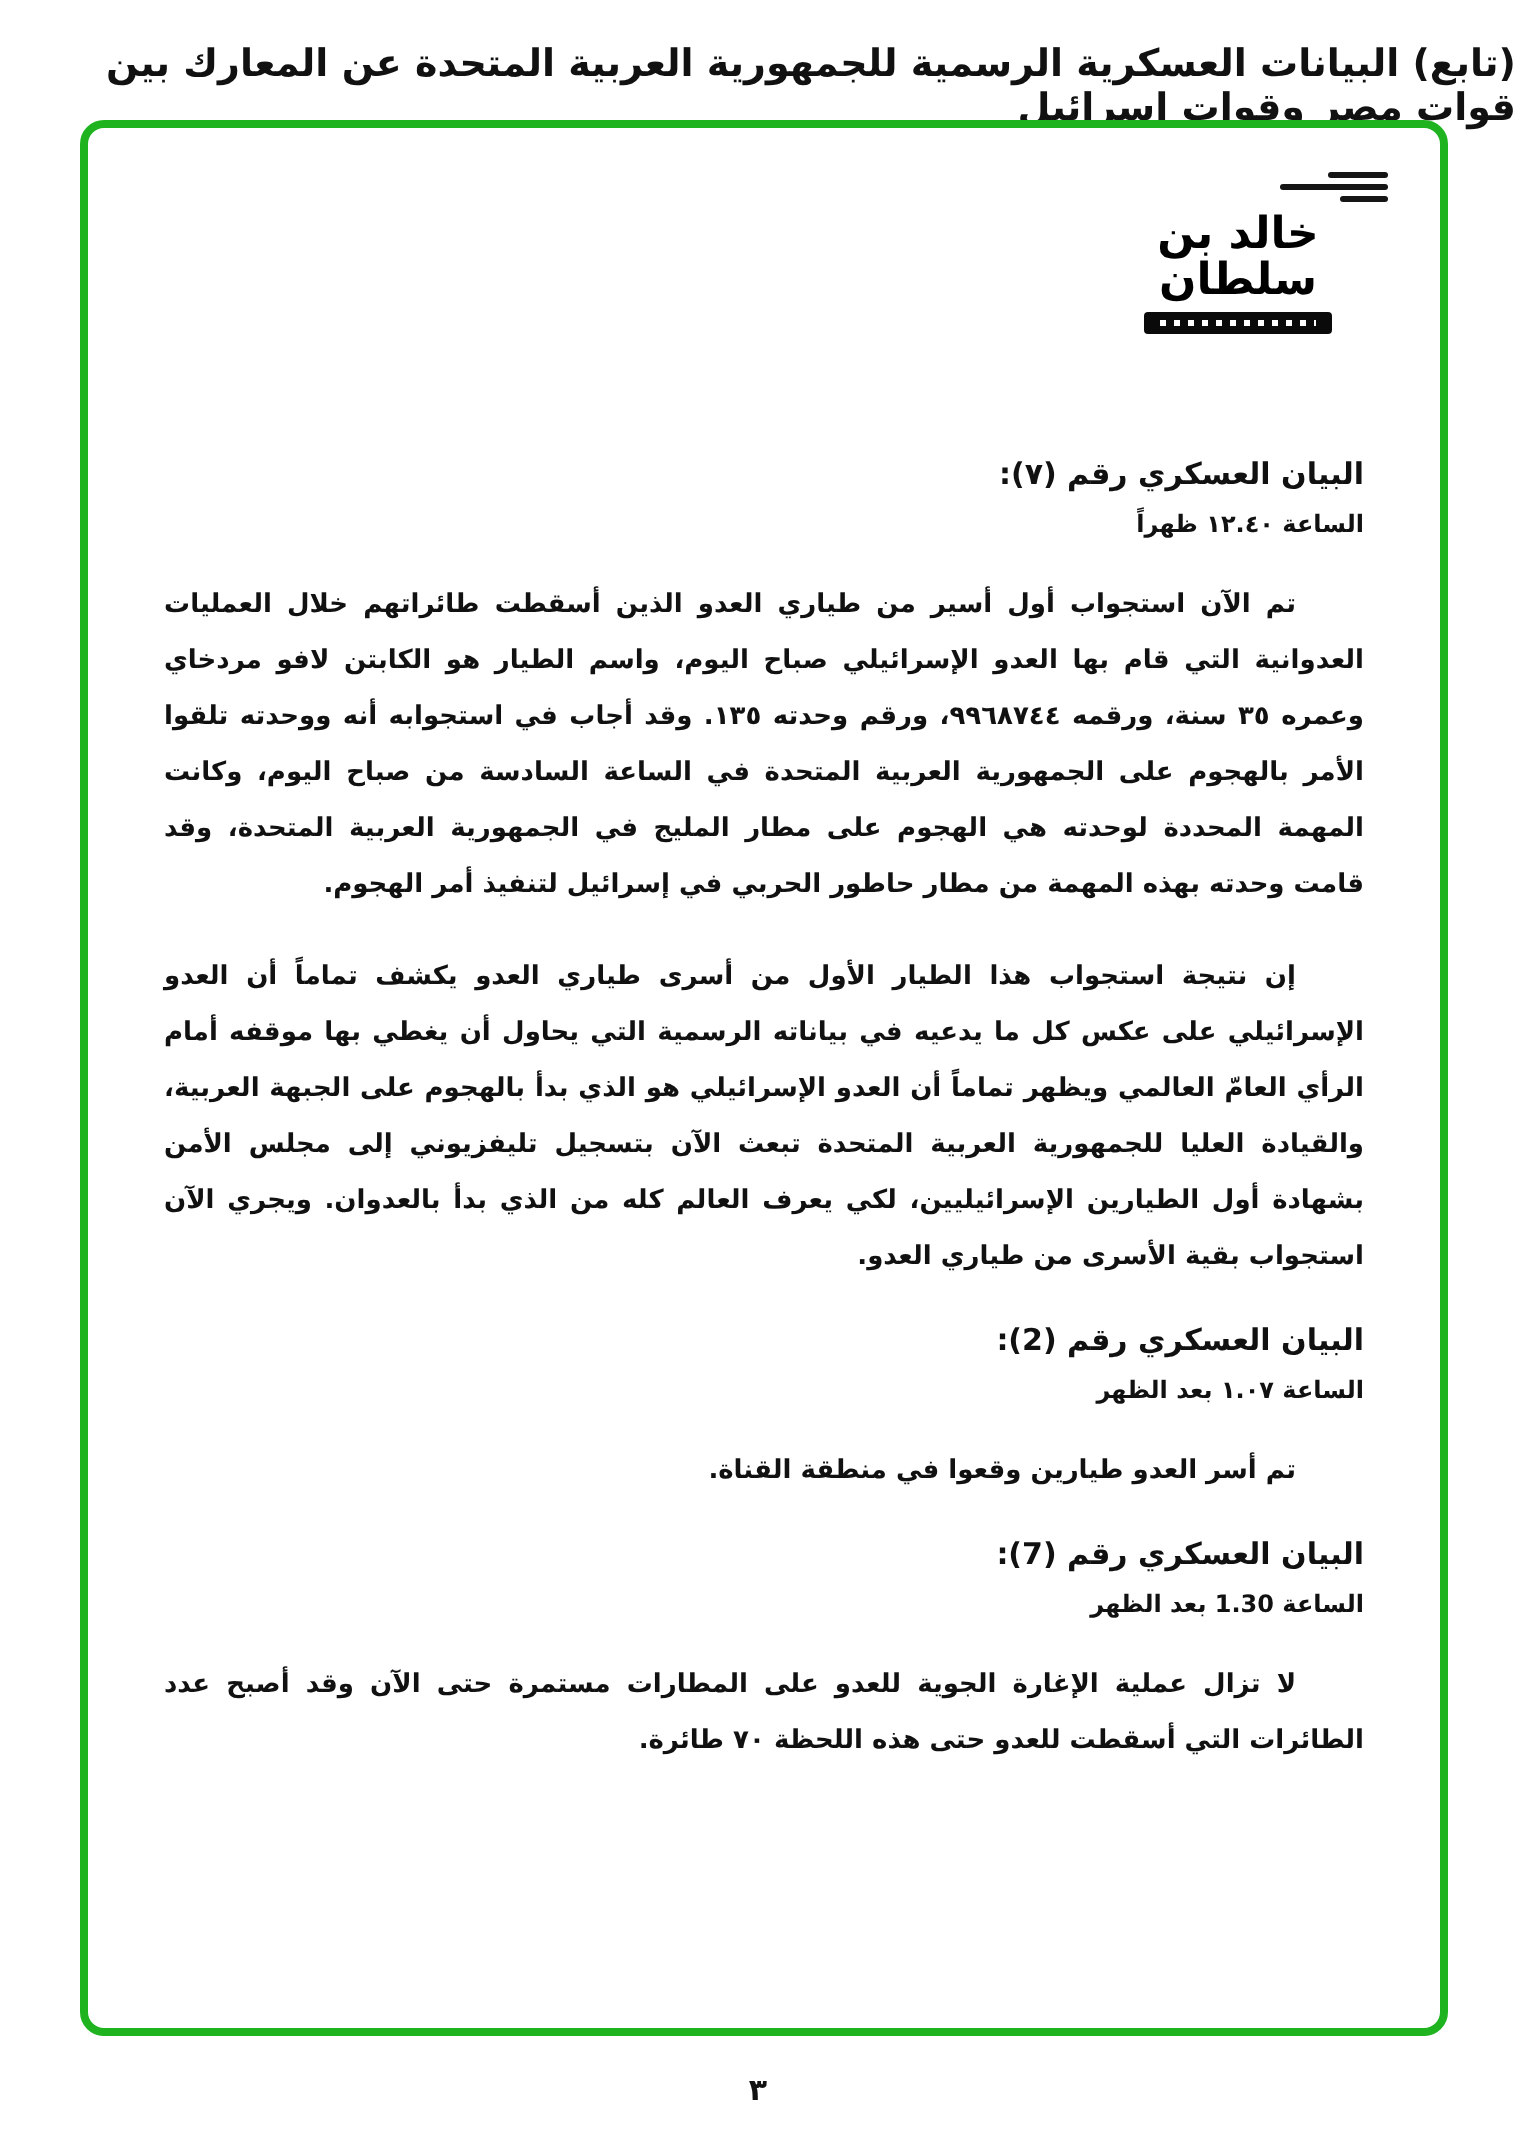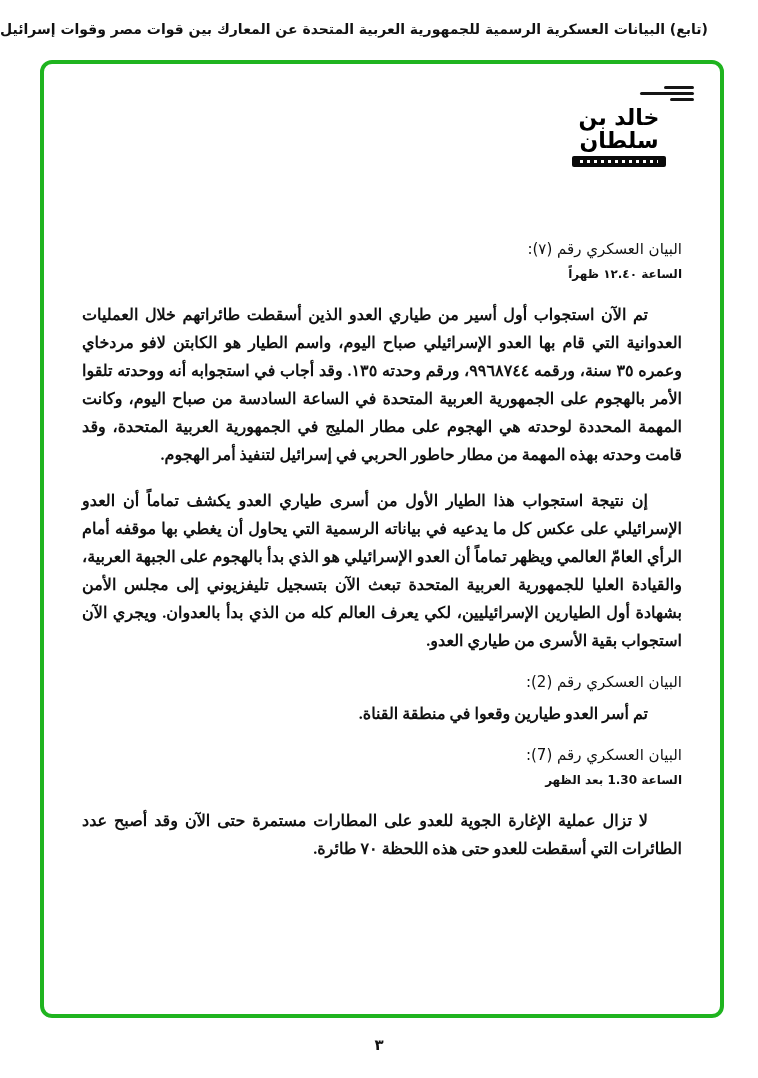--- a/index.html
+++ b/index.html
@@ -12,24 +12,24 @@
     position: relative;
     width: 758px; height: 1078px;
     background: #ffffff;
     overflow: hidden;
     color: #111;
   }
   .header {
     position: absolute;
     top: 21px; left: 0;
     width: 100%;
-    text-align: left;
+    text-align: right;
     direction: rtl;
     font-weight: 700;
-    font-size: 14px;
+    font-size: 19px;
     letter-spacing: 0;
   }
   .frame {
     position: absolute;
     top: 60px; left: 40px;
     width: 684px; height: 958px;
     border: 4px solid #1fb41f;
     border-radius: 12px;
     box-sizing: border-box;
     background: #ffffff;
@@ -73,37 +73,36 @@
     background: repeating-linear-gradient(90deg, #ffffff 0 3px, transparent 3px 7px);
   }
   .content {
     position: absolute;
     top: 164px; right: 38px; left: 38px;
     direction: rtl;
   }
   .statement { margin: 0 0 6px; }
   .statement + .statement { margin-top: 16px; }
   .stmt-title {
-    margin: 12px 0 9px;
+    margin: 0 0 9px;
     font-size: 15px;
-    font-weight: 400;
+    font-weight: 700;
   }
   .stmt-time {
     margin: 0 0 20px;
     font-size: 12px;
     font-weight: 700;
   }
   .para {
     margin: 0 0 18px;
-    font-size: 16px;
+    font-size: 13px;
     font-weight: 700;
     line-height: 28px;
     text-align: justify;
     text-indent: 34px;
-    font-family: Liberation Serif, serif;
   }
   .page-number {
     position: absolute;
     bottom: 24px; left: 0;
     width: 100%;
     text-align: center;
     font-size: 15px;
     font-weight: 700;
   }
 </style>
@@ -130,20 +129,21 @@
 
       <section class="statement">
         <h3 class="stmt-title">البيان العسكري رقم (٧):</h3>
         <div class="stmt-time">الساعة ١٢.٤٠ ظهراً</div>
         <p class="para">تم الآن استجواب أول أسير من طياري العدو الذين أسقطت طائراتهم خلال العمليات العدوانية التي قام بها العدو الإسرائيلي صباح اليوم، واسم الطيار هو الكابتن لافو مردخاي وعمره ٣٥ سنة، ورقمه ٩٩٦٨٧٤٤، ورقم وحدته ١٣٥. وقد أجاب في استجوابه أنه ووحدته تلقوا الأمر بالهجوم على الجمهورية العربية المتحدة في الساعة السادسة من صباح اليوم، وكانت المهمة المحددة لوحدته هي الهجوم على مطار المليج في الجمهورية العربية المتحدة، وقد قامت وحدته بهذه المهمة من مطار حاطور الحربي في إسرائيل لتنفيذ أمر الهجوم.</p>
         <p class="para">إن نتيجة استجواب هذا الطيار الأول من أسرى طياري العدو يكشف تماماً أن العدو الإسرائيلي على عكس كل ما يدعيه في بياناته الرسمية التي يحاول أن يغطي بها موقفه أمام الرأي العامّ العالمي ويظهر تماماً أن العدو الإسرائيلي هو الذي بدأ بالهجوم على الجبهة العربية، والقيادة العليا للجمهورية العربية المتحدة تبعث الآن بتسجيل تليفزيوني إلى مجلس الأمن بشهادة أول الطيارين الإسرائيليين، لكي يعرف العالم كله من الذي بدأ بالعدوان. ويجري الآن استجواب بقية الأسرى من طياري العدو.</p>
       </section>
 
       <section class="statement">
         <h3 class="stmt-title">البيان العسكري رقم (2):</h3>
+        <div class="stmt-time">الساعة ١.٠٧ بعد الظهر</div>
         <p class="para">تم أسر العدو طيارين وقعوا في منطقة القناة.</p>
       </section>
 
       <section class="statement">
         <h3 class="stmt-title">البيان العسكري رقم (7):</h3>
         <div class="stmt-time">الساعة 1.30 بعد الظهر</div>
         <p class="para">لا تزال عملية الإغارة الجوية للعدو على المطارات مستمرة حتى الآن وقد أصبح عدد الطائرات التي أسقطت للعدو حتى هذه اللحظة ٧٠ طائرة.</p>
       </section>
 
     </div>

